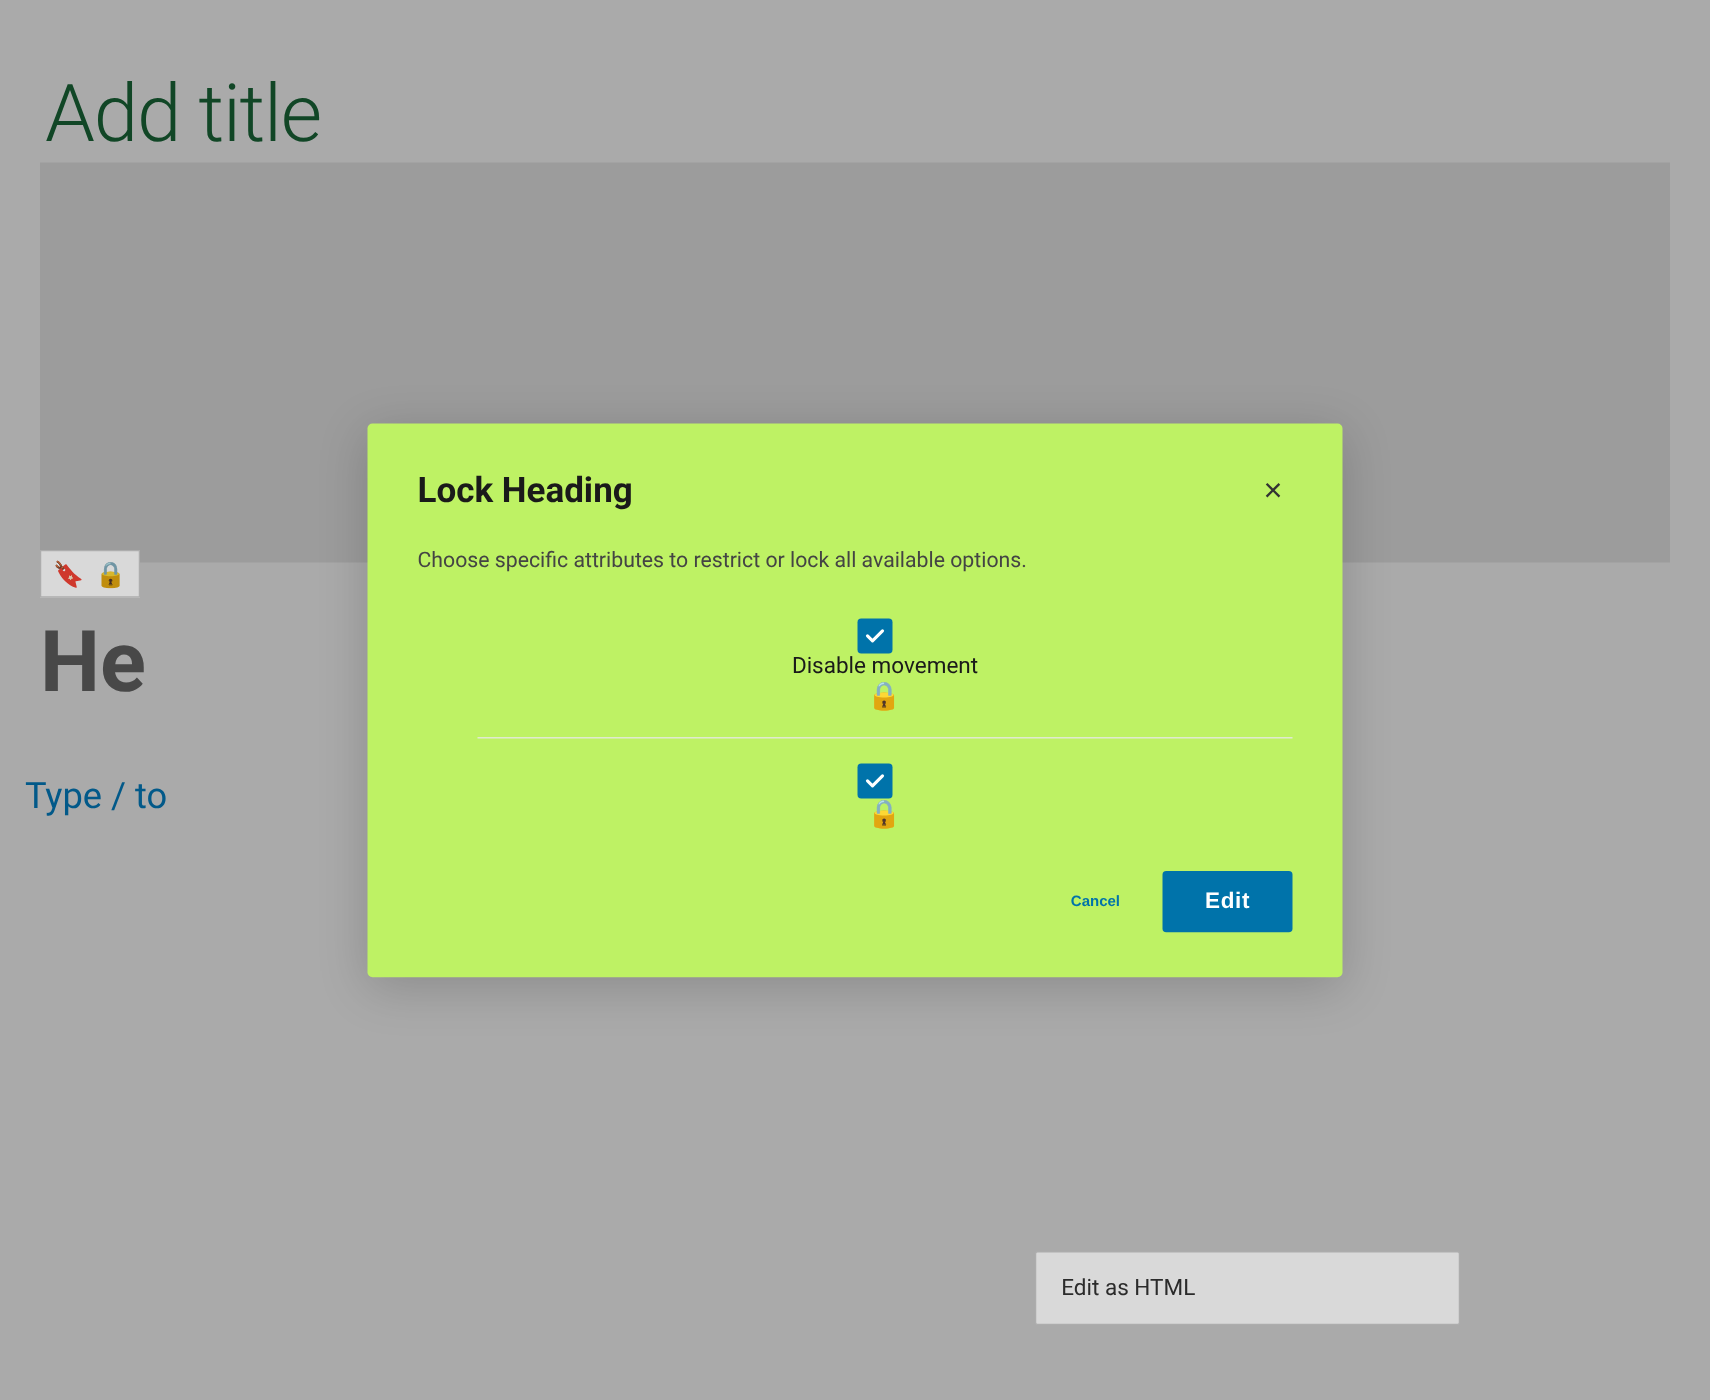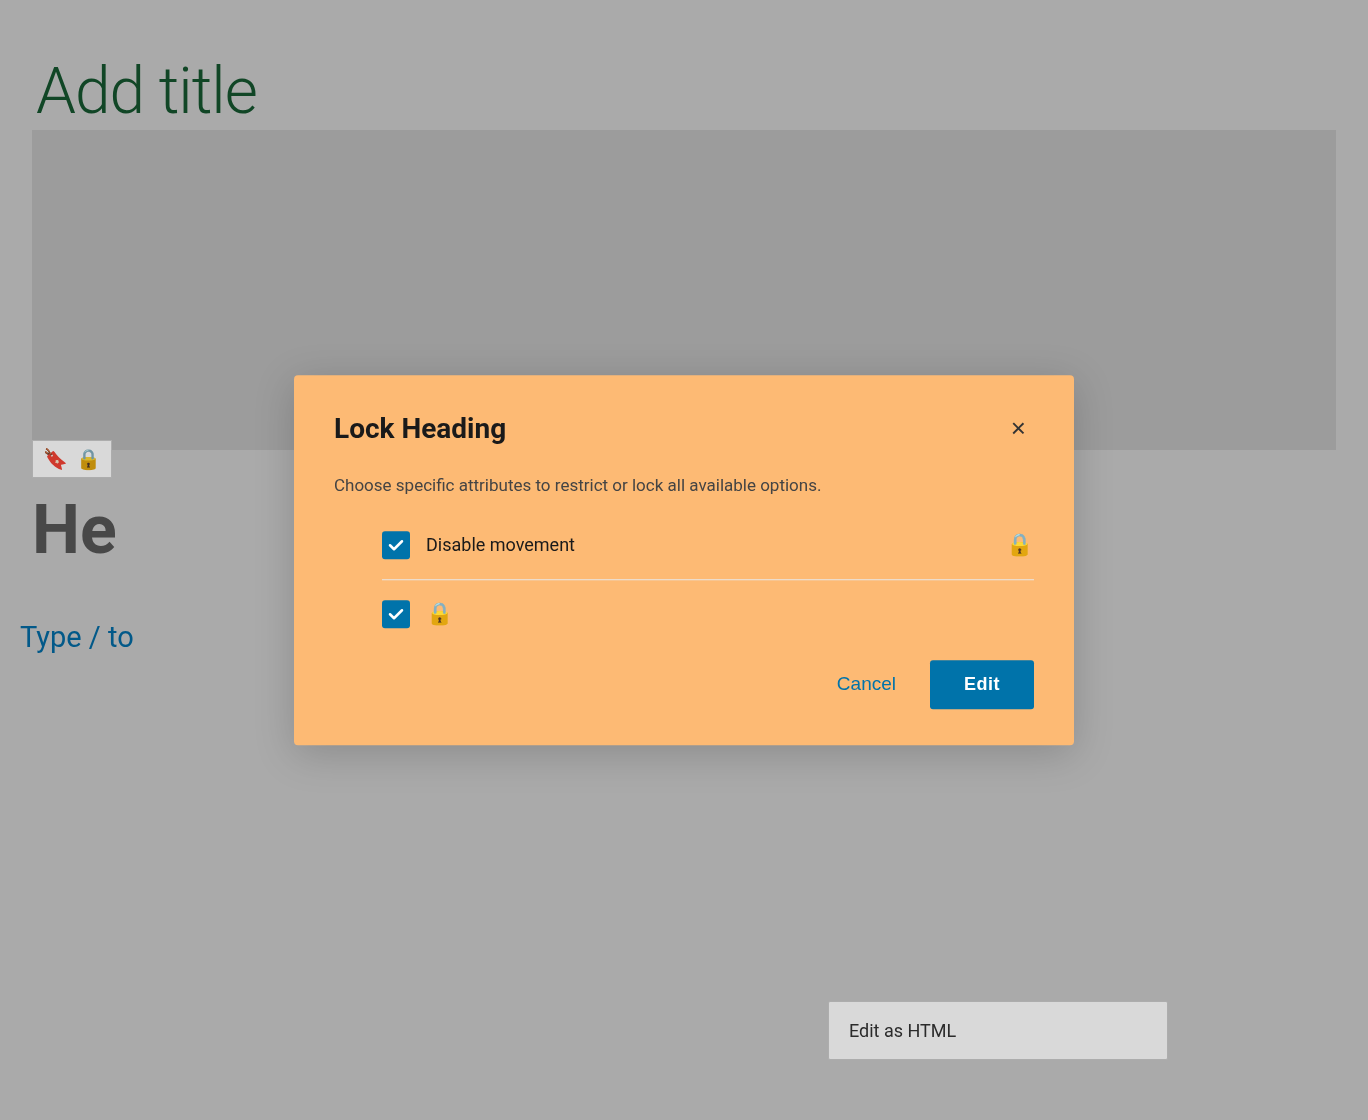--- a/index.html
+++ b/index.html
@@ -109,21 +109,21 @@
       width: 100%; height: 100%;
       background: rgba(0,0,0,0.15);
     }
 
     
     .modal {
       position: absolute;
       top: 50%;
       left: 50%;
       transform: translate(-50%, -50%);
-      background: #fdba74;
+      background: #bef264;
       border-radius: 4px;
       width: 780px;
       padding: 36px 40px 36px 40px;
       box-shadow: 0 8px 40px rgba(0,0,0,0.18);
     }
 
     .modal-header {
       display: flex;
       align-items: center;
       justify-content: space-between;
@@ -156,20 +156,21 @@
     
     .checkbox-row {
       display: flex;
       align-items: center;
       margin-bottom: 24px;
     }
 
     .checkbox-row.indented {
       margin-left: 48px;
       margin-bottom: 20px;
+      flex-direction: column;
     }
 
     .checkbox-box {
       width: 28px;
       height: 28px;
       background: #0073aa;
       border-radius: 3px;
       display: flex;
       align-items: center;
       justify-content: center;
@@ -213,22 +214,22 @@
       align-items: center;
       justify-content: flex-end;
       gap: 16px;
       margin-top: 32px;
     }
 
     .btn-cancel {
       background: none;
       border: none;
       color: #0073aa;
-      font-size: 19px;
-      font-weight: 400;
+      font-size: 12px;
+      font-weight: 700;
       cursor: pointer;
       padding: 12px 18px;
     }
 
     .btn-apply {
       background: #0073aa;
       color: white;
       border: none;
       border-radius: 3px;
       font-size: 18px;

